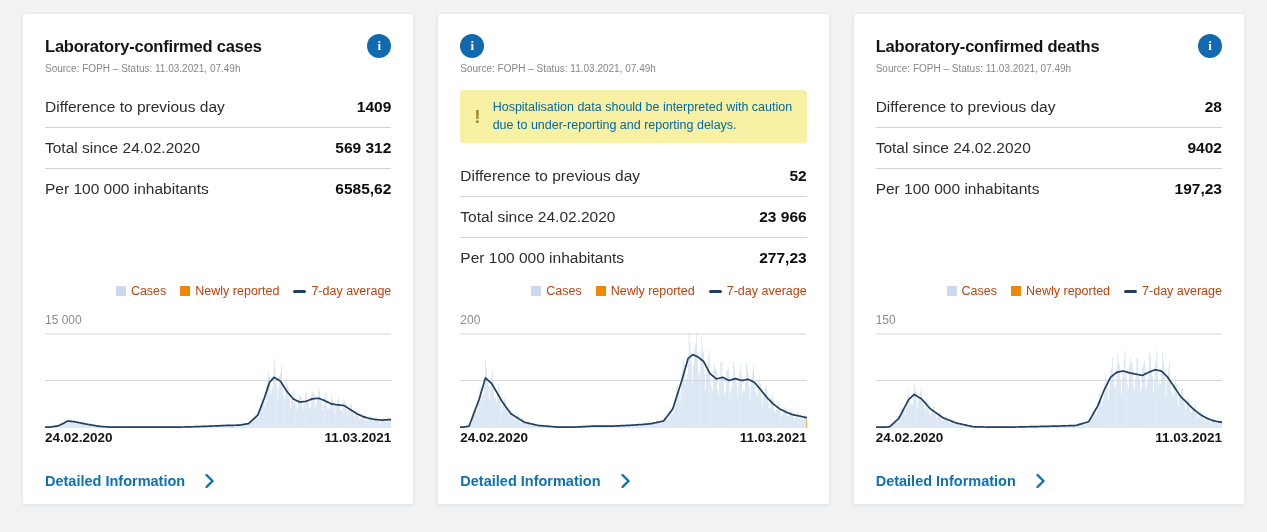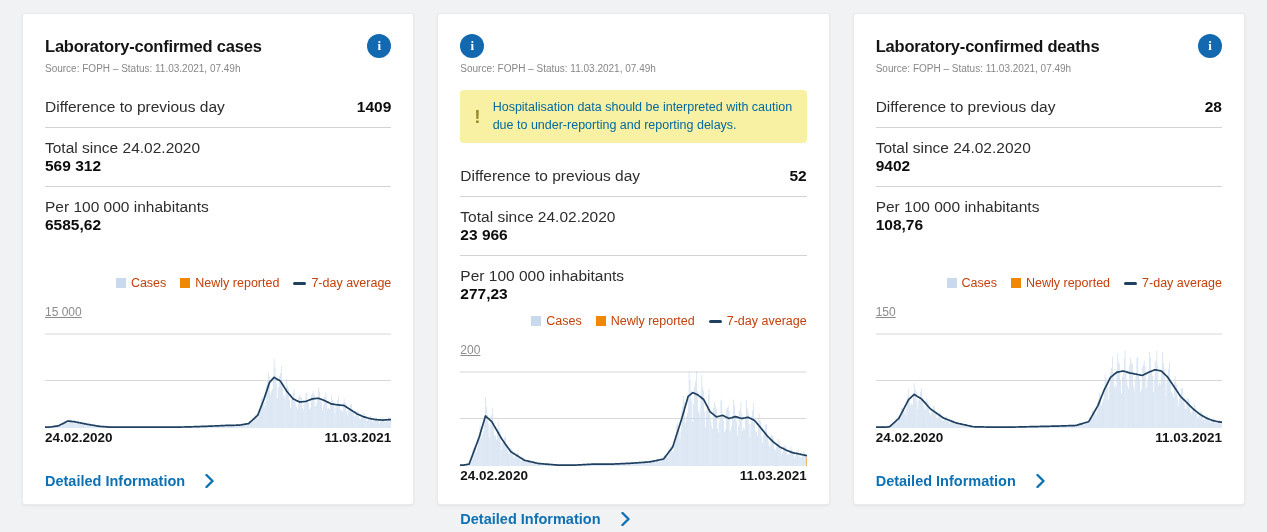--- a/index.html
+++ b/index.html
@@ -20,30 +20,30 @@
   }
   .source { font-size:10px; color:#878787; margin-top:5px; }
   .warning {
     margin-top:16px; background:#f8f1a3; border-radius:4px;
     display:flex; gap:12px; padding:9px 12px 9px 14px; align-items:center;
   }
   .warning .bang { color:#9c8a31; font-size:19px; font-weight:800; line-height:1; }
   .warning .wtext { color:#0369a1; font-size:12.5px; line-height:1.4; max-width:305px; }
   .stats { margin-top:18px; }
   .stat-row { display:flex; justify-content:space-between; align-items:baseline; padding:11px 0; }
-  .stat-row + .stat-row { border-top:1px solid #d2d2d2;flex-direction:column; }
+  .stat-row + .stat-row { border-top:1px solid #d2d2d2; }
   .stats .stat-row:first-child { padding-top:6px; }
   .stat-label { font-size:15.5px; color:#2e2e2e; }
   .stat-value { font-size:15.5px; font-weight:700; color:#0d0d0d; }
   .chart-section { margin-top:auto; }
   .legend { display:flex; justify-content:flex-end; align-items:center; gap:14px; font-size:12.5px; color:#c2410c; }
   .legend .item { display:flex; align-items:center; gap:5px; }
   .sw { width:10px; height:10px; display:inline-block; }
   .dash { width:13px; height:3px; border-radius:2px; display:inline-block; }
-  .ymax { font-size:12px; color:#8c8c8c; margin-top:15px; margin-bottom:14px;text-decoration:underline; }
+  .ymax { font-size:12px; color:#8c8c8c; margin-top:15px; margin-bottom:6px; }
   .chart-svg { display:block; width:100%; height:95px; }
   .dates { display:flex; justify-content:space-between; font-size:13.5px; font-weight:700; color:#141414; margin-top:2px; }
   .detail-link {
     display:inline-flex; align-items:center; gap:20px; margin-top:28px;
     font-size:14.5px; font-weight:700; color:#0d71b4; text-decoration:none; cursor:pointer;
   }
   .detail-link svg { display:block; }
 </style>
 </head>
 <body style="background: rgb(241, 242, 243);">
@@ -911,21 +911,21 @@
       <div class="stat-row">
         <span class="stat-label">Difference to previous day</span>
         <span class="stat-value">28</span>
       </div>
       <div class="stat-row">
         <span class="stat-label">Total since 24.02.2020</span>
         <span class="stat-value">9402</span>
       </div>
       <div class="stat-row">
         <span class="stat-label">Per 100 000 inhabitants</span>
-        <span class="stat-value">108,76</span>
+        <span class="stat-value">197,23</span>
       </div>
     </div>
     <div class="chart-section">
       <div class="legend">
         <span class="item">
           <span class="sw sw-cases" style="background: rgb(201, 218, 238);"></span>
           <span>Cases</span>
         </span>
         <span class="item">
           <span class="sw sw-new" style="background: rgb(240, 135, 5);"></span>

